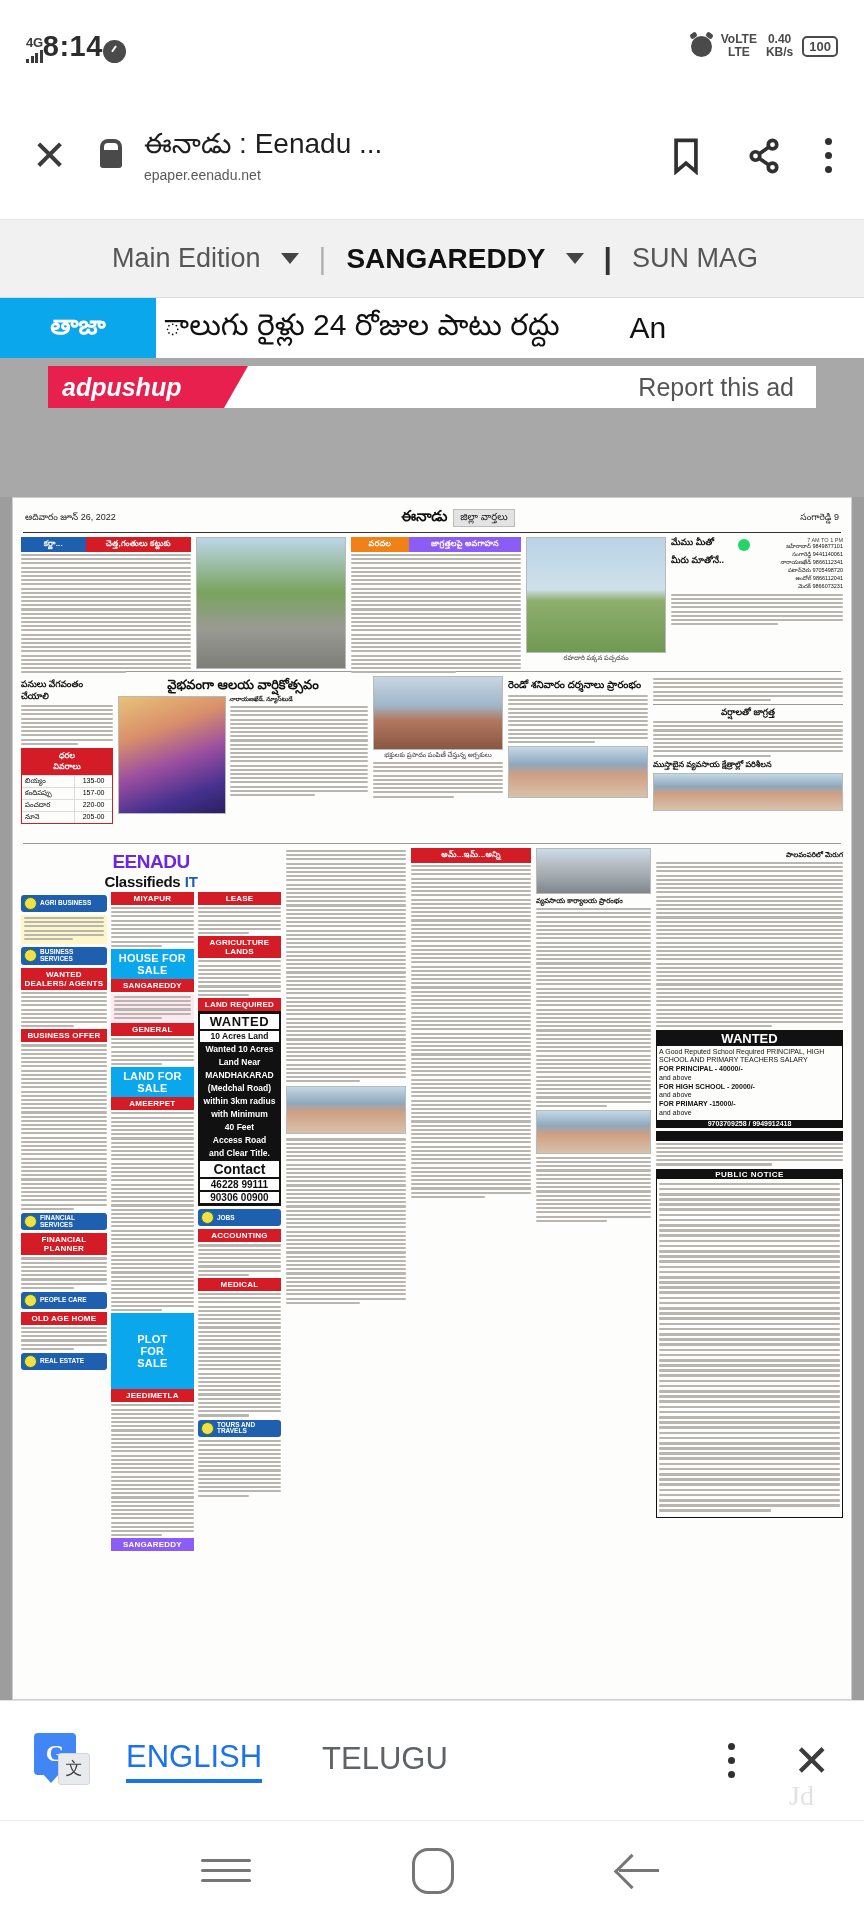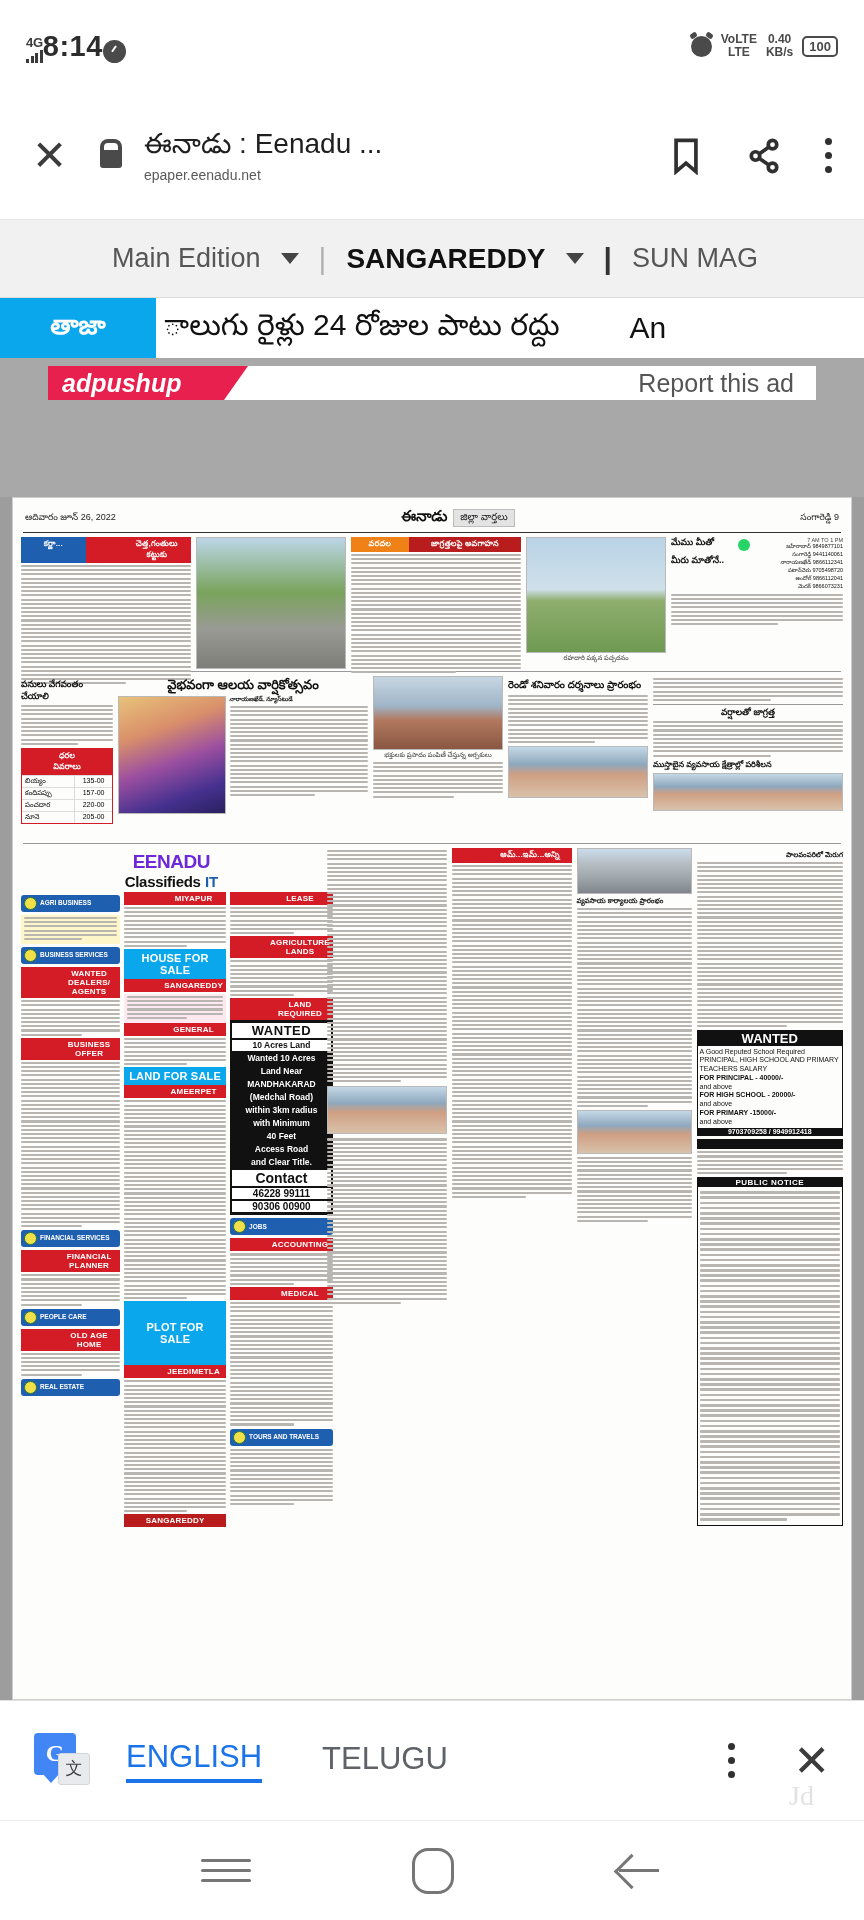--- a/index.html
+++ b/index.html
@@ -83,21 +83,21 @@
   .celeb { width: 82px; height: 100%; position: relative; }
   .c1 { background: linear-gradient(180deg,#6d5a4c 0%,#43352c 55%,#cfcfcf 58%,#e9e9e9 100%); }
   .c2 { background: linear-gradient(180deg,#7b6657 0%,#4b3b30 52%,#9db4c6 56%,#b9cddb 100%); }
   .c3 { background: linear-gradient(180deg,#6a564a 0%,#3e3129 50%,#1a1a1a 54%,#111 100%); }
   .celeb::before { content:""; position:absolute; top:9px; left:50%; transform:translateX(-50%); width:34px;height:38px;border-radius:50% 50% 45% 45%; background:#b08f72; }
   .adlogo { margin-left: auto; margin-right: 14px; font-family:"Liberation Serif", serif; font-style: italic; font-weight: bold;
     color:#f2f2f2; font-size: 23px; letter-spacing: .5px; text-shadow: 1px 1px 0 #000; white-space:nowrap;}
   .adpack { width:92px; height:86px; margin-right: 6px; background: linear-gradient(180deg,#f6d321 0%,#f3c417 45%,#e2761d 62%,#cf3d16 100%);
     border:2px solid #d9d9d9; display:flex;align-items:center;justify-content:center; }
   .adpack span { color:#1d7a2e; font-weight:bold; font-size:17px; text-shadow:0 0 2px #fff; }
-  .adfooter { display:flex; align-items:center; height: 34px; background:#fff; }
+  .adfooter { display:flex; align-items:center; height: 42px; background:#fff; }
   .adpushup { background:#e8204e; color:#fff; font-style:italic; font-weight:bold; font-size:25px;
     padding: 2px 26px 2px 14px; height:100%; display:flex; align-items:center;
     clip-path: polygon(0 0, 100% 0, 88% 100%, 0% 100%); min-width: 200px; }
   .reportad { margin-left:auto; font-size:25px; color:#555; padding-right: 22px; }
 
   
   .paperwrap { position:absolute; top:497px; left:0; width:864px; height:1203px; background:#9d9d9d; padding: 0 12px; }
   .paper { width:100%; height:100%; background:#fdfdfb; border:1px solid #cfcfcf; position:relative; overflow:hidden; padding:6px 8px; }
 
   .pp-head { display:flex; align-items:center; justify-content:space-between; padding: 3px 4px 2px 4px; }
@@ -105,22 +105,22 @@
   .pp-mast { display:flex; align-items:center; gap:6px; }
   .pp-logo { font-size: 15px; font-weight:bold; color:#111; letter-spacing:-.3px;}
   .pp-sub { font-size: 10px; background:#e3e3e3; padding:1px 6px; border:1px solid #bdbdbd; color:#222; }
   .pp-page { font-size: 9px; color:#222; }
   .pp-rule { height:1px; background:#333; margin: 2px 2px 4px 2px; }
 
   
   .cols { display:flex; gap:5px; }
   .col { flex:1; }
   .np-head { color:#fff; font-size:8px; font-weight:bold; text-align:center; padding:2px 3px; letter-spacing:.2px;}
-  .red { background:#d31c26;padding-left:40px; } .blue { background:#1f5fb0; } .orange { background:#ef8117; }
-  .green { background:#b91c1c; } .cyan { background:#0aa7ec; } .black { background:#111; }
+  .red { background:#d31c26; } .blue { background:#1f5fb0; } .orange { background:#ef8117; }
+  .green { background:#8b5cf6; } .cyan { background:#0aa7ec; } .black { background:#111; }
   .np-title { font-size: 13px; font-weight:bold; color:#111; text-align:center; line-height:1.15; margin: 2px 0 3px 0;}
   .np-sub { font-size: 9px; font-weight:bold; color:#111; margin: 3px 0 2px 0;}
   .np-cap { font-size: 6.5px; color:#333; text-align:center; margin-top:1px;}
   .lines { margin-top:2px; }
   .lines span { display:block; height:2.6px; background:#b9b5b1; margin-bottom:2.6px; border-radius:1px; }
   .lines.dense span { height:2.1px; margin-bottom:2.1px; }
   .lines span:last-child { width:62%; }
   .photo { width:100%; background:#cfd6cb; border:1px solid #b9b9b9; }
   .ph-sky { background: linear-gradient(180deg,#b9d3e6 0%,#cfe0ea 45%,#8fae6e 55%,#6f9a52 100%); }
   .ph-temple { background: linear-gradient(160deg,#e8c27a 0%,#d98f6a 30%,#9c4fa0 55%,#46318f 80%,#2a2060 100%); }

